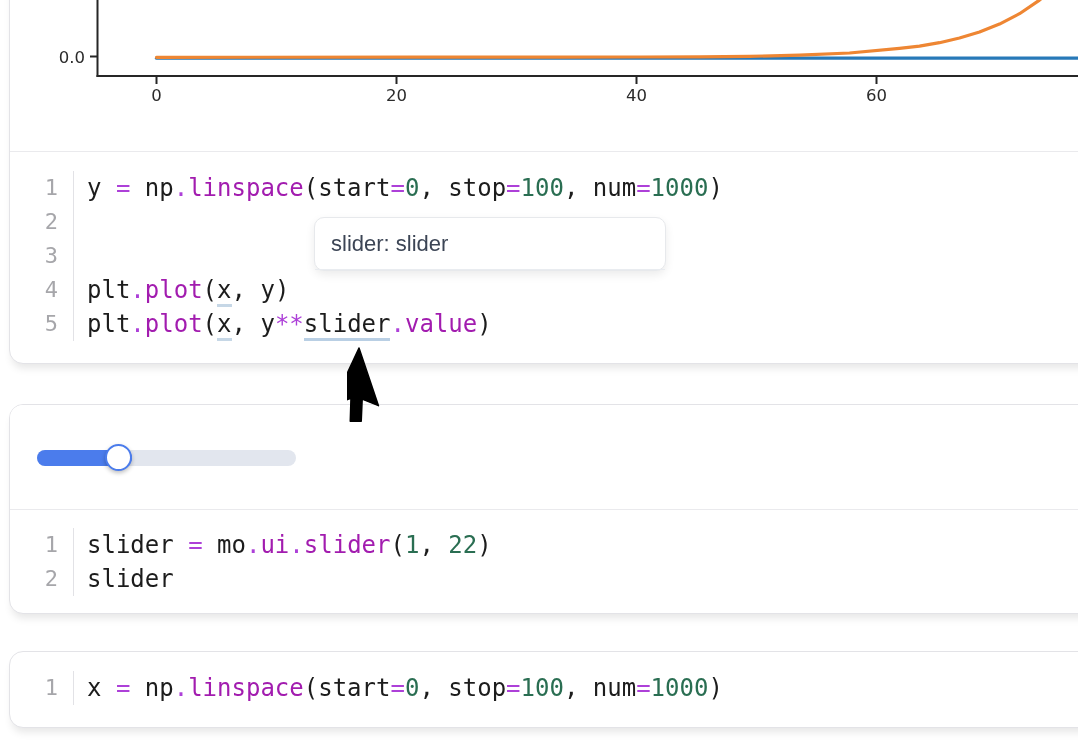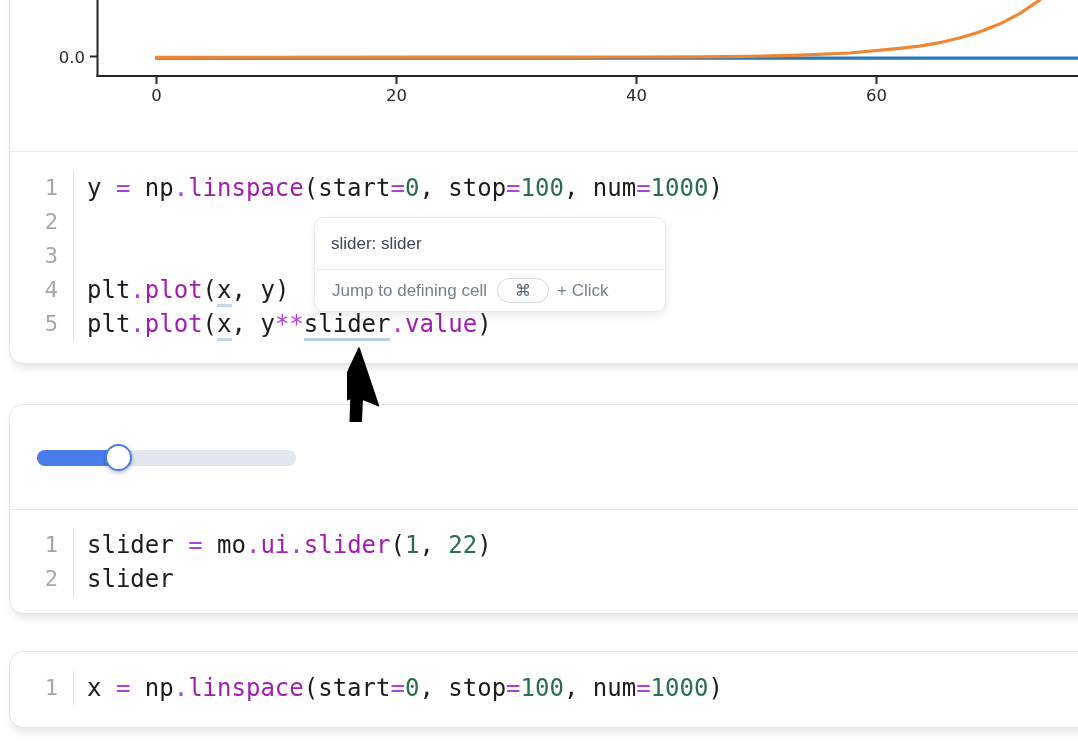--- a/index.html
+++ b/index.html
@@ -39,21 +39,21 @@
   .slider-track{position:absolute;left:27px;top:45px;width:259px;height:16px;border-radius:9px;background:#e2e6ee;}
   .slider-fill{position:absolute;left:27px;top:45px;width:95px;height:16px;border-radius:9px;background:#4b7cec;}
   .slider-thumb{position:absolute;left:95px;top:39px;width:27px;height:27px;border-radius:50%;
     background:#fff;border:2.5px solid #4b7cec;box-shadow:0 2px 4px rgba(0,0,0,0.25);}
 
   
   #tooltip{position:absolute;left:314px;top:217px;width:352px;background:#fff;
     border:1px solid #e7e9ec;border-radius:10px;box-shadow:0 4px 10px rgba(0,0,0,0.08);
     font-family:"Liberation Sans",sans-serif;z-index:6;}
   #tooltip .tt-title{height:52px;display:flex;align-items:center;padding:0 16px;
-    font-size:17px;color:#3c4555;border-bottom:1px solid #e9ecf0;}
+    font-size:22px;color:#3c4555;border-bottom:1px solid #e9ecf0;}
   #tooltip .tt-action{height:41px;display:flex;align-items:center;padding:0 17px;
     font-size:17px;color:#75808f;}
   .kbd-pill{display:inline-flex;align-items:center;justify-content:center;
     min-width:52px;height:25px;margin:0 8px 0 10px;border:1.5px solid #d3d8df;border-radius:13px;
     background:#fdfdfe;color:#5c6878;font-size:16px;}
 
   #cursor{position:absolute;left:347px;top:344px;z-index:9;}
 
   .chart-svg{position:absolute;left:0;top:0;}
   text{font-family:"DejaVu Sans",sans-serif;}
@@ -91,27 +91,20 @@
         <div class="lnum">3</div>
         <div class="lnum">4</div>
         <div class="lnum">5</div>
       </div>
     <div class="code-lines"><div class="cline"><span class="tk-v">y </span><span class="tk-o">=</span><span class="tk-v"> np</span><span class="tk-o">.</span><span class="tk-f">linspace</span><span class="tk-p">(</span><span class="tk-v">start</span><span class="tk-o">=</span><span class="tk-n">0</span><span class="tk-p">, </span><span class="tk-v">stop</span><span class="tk-o">=</span><span class="tk-n">100</span><span class="tk-p">, </span><span class="tk-v">num</span><span class="tk-o">=</span><span class="tk-n">1000</span><span class="tk-p">)</span></div><div class="cline"></div><div class="cline"></div><div class="cline"><span class="tk-v">plt</span><span class="tk-o">.</span><span class="tk-f">plot</span><span class="tk-p">(</span><span class="tk-u">x</span><span class="tk-p">, </span><span class="tk-v">y</span><span class="tk-p">)</span></div><div class="cline"><span class="tk-v">plt</span><span class="tk-o">.</span><span class="tk-f">plot</span><span class="tk-p">(</span><span class="tk-u">x</span><span class="tk-p">, </span><span class="tk-v">y</span><span class="tk-o">**</span><span class="tk-uh">slider</span><span class="tk-o">.</span><span class="tk-f">value</span><span class="tk-p">)</span></div></div>
   </div>
 </section>
 
 <div id="tooltip">
   <div class="tt-title">slider: slider</div>
-  <div class="tt-action">
-    <span>Jump to defining cell</span>
-    <span class="kbd-pill">
-      <span>⌘</span>
-    </span>
-    <span>+ Click</span>
-  </div>
 </div>
 
 <section class="cell" id="cell2">
   <div class="output" id="output2">
     <div class="slider-track"></div>
     <div class="slider-fill"></div>
     <div class="slider-thumb"></div>
   </div>
   <div class="code-area">
     <div class="gutter">

